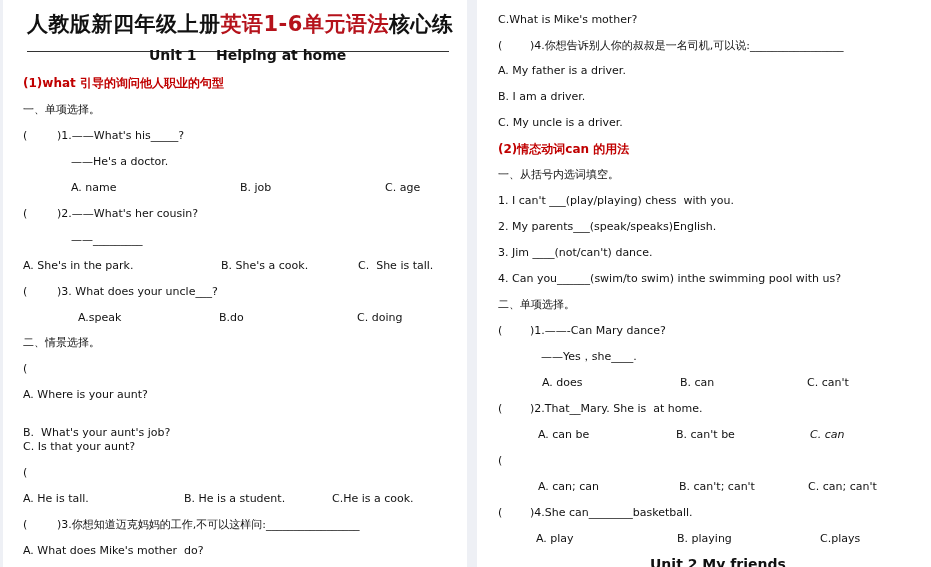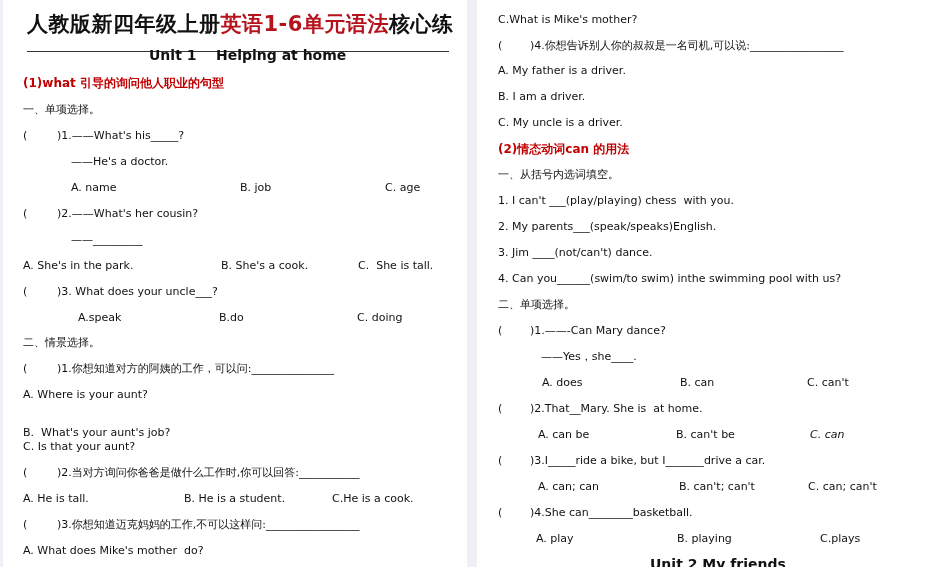--- a/index.html
+++ b/index.html
@@ -62,27 +62,25 @@
 
     <div class="line" style="left:20px; top:285px;">(</div>
     <div class="line" style="left:54px; top:285px;">)3. What does your uncle___?</div>
     <div class="line" style="left:75px; top:311px;">A.speak</div>
     <div class="line" style="left:216px; top:311px;">B.do</div>
     <div class="line" style="left:354px; top:311px;">C. doing</div>
 
     <div class="line heading-cn" style="left:20px; top:336px;">二、情景选择。</div>
 
     <div class="line" style="left:20px; top:362px;">(</div>
-    <div class="line" style="left:54px; top:362px;">)1.你想知道对方的阿姨的工作，可以问:_______________</div>
     <div class="line" style="left:20px; top:388px;">A. Where is your aunt?</div>
     <div class="line" style="left:20px; top:426px;">B.  What's your aunt's job?</div>
     <div class="line" style="left:20px; top:440px;">C. Is that your aunt?</div>
 
     <div class="line" style="left:20px; top:466px;">(</div>
-    <div class="line" style="left:54px; top:466px;">)2.当对方询问你爸爸是做什么工作时,你可以回答:___________</div>
     <div class="line" style="left:20px; top:492px;">A. He is tall.</div>
     <div class="line" style="left:181px; top:492px;">B. He is a student.</div>
     <div class="line" style="left:329px; top:492px;text-align:center;">C.He is a cook.</div>
 
     <div class="line" style="left:20px; top:518px;">(</div>
     <div class="line" style="left:54px; top:518px;">)3.你想知道迈克妈妈的工作,不可以这样问:_________________</div>
     <div class="line" style="left:20px; top:544px;">A. What does Mike's mother  do?</div>
   </div>
 
   <div class="page page-right">
@@ -112,21 +110,20 @@
     <div class="line" style="left:203px; top:376px;">B. can</div>
     <div class="line" style="left:330px; top:376px;">C. can't</div>
 
     <div class="line" style="left:21px; top:402px;">(</div>
     <div class="line" style="left:53px; top:402px;">)2.That__Mary. She is  at home.</div>
     <div class="line" style="left:61px; top:428px;">A. can be</div>
     <div class="line" style="left:199px; top:428px;">B. can't be</div>
     <div class="line" style="left:333px; top:428px;font-style:italic;">C. can</div>
 
     <div class="line" style="left:21px; top:454px;">(</div>
-    <div class="line" style="left:53px; top:454px;">)3.I_____ride a bike, but I_______drive a car.</div>
     <div class="line" style="left:61px; top:480px;">A. can; can</div>
     <div class="line" style="left:202px; top:480px;">B. can't; can't</div>
     <div class="line" style="left:331px; top:480px;">C. can; can't</div>
 
     <div class="line" style="left:21px; top:506px;">(</div>
     <div class="line" style="left:53px; top:506px;">)4.She can________basketball.</div>
     <div class="line" style="left:59px; top:532px;">A. play</div>
     <div class="line" style="left:200px; top:532px;">B. playing</div>
     <div class="line" style="left:343px; top:532px;">C.plays</div>
 

